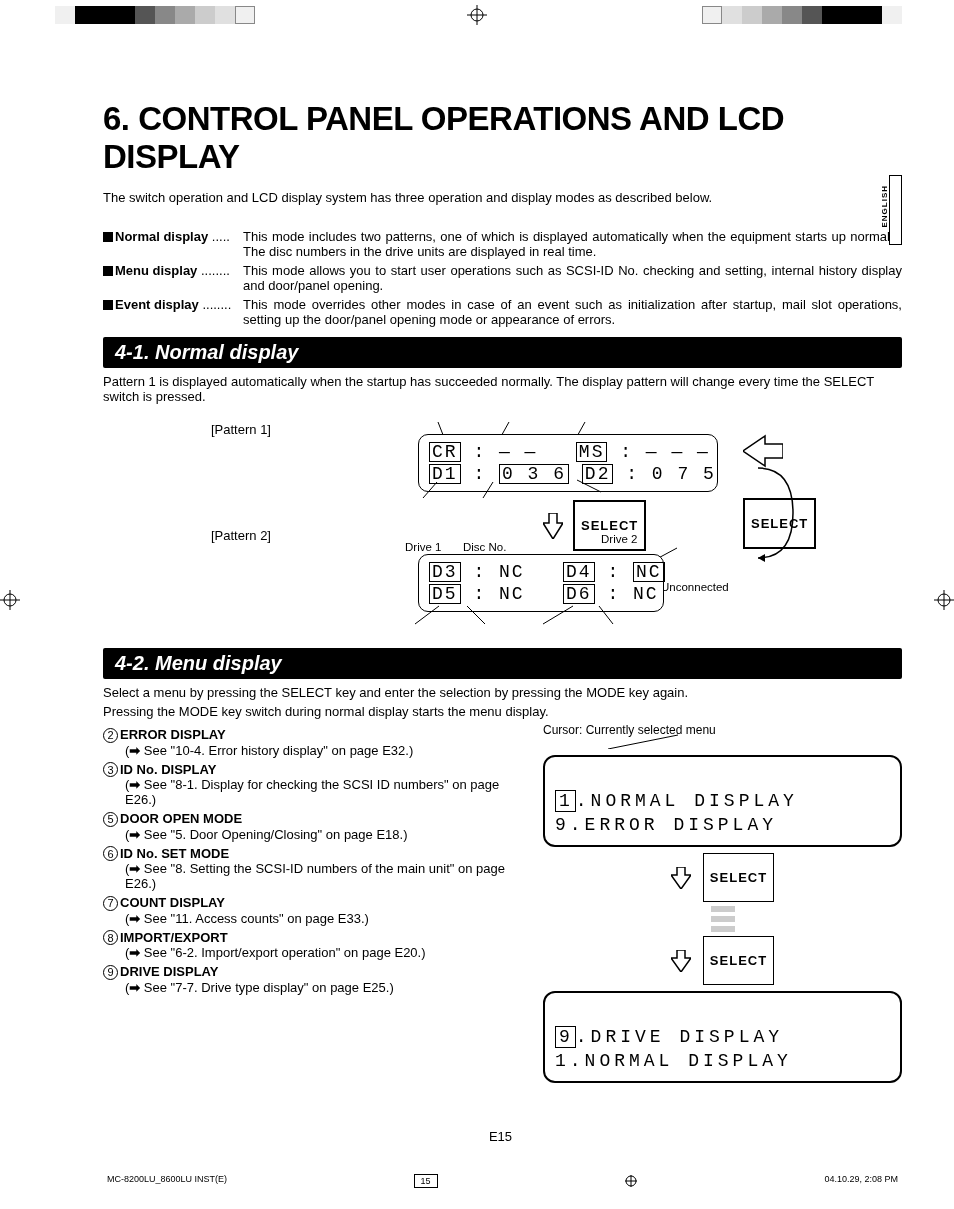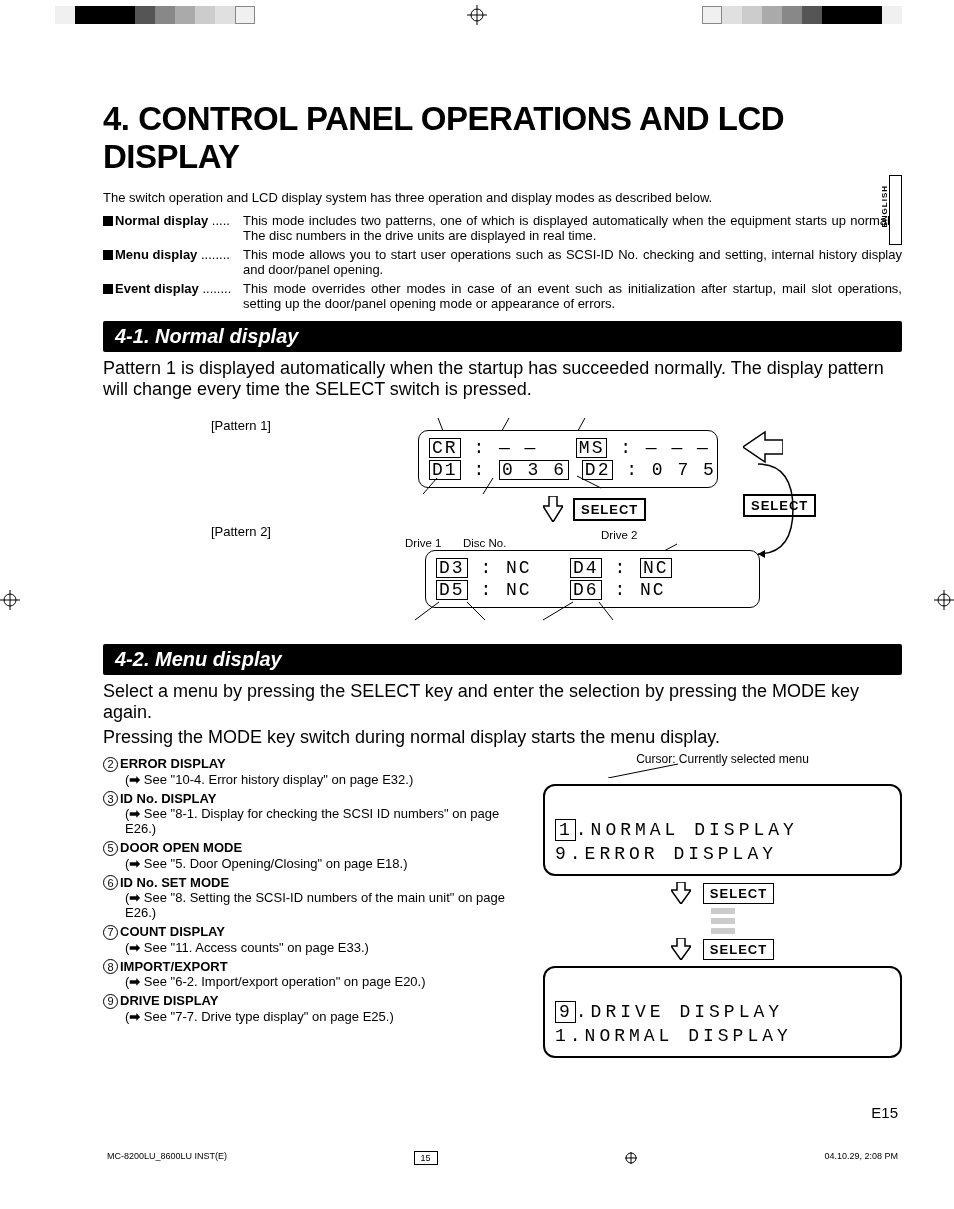--- a/index.html
+++ b/index.html
@@ -16,62 +16,62 @@
   .reg-center svg { width:20px; height:20px; }
   .reg-side { position:absolute; top:50%; transform:translateY(-50%); width:20px; height:20px; }
   .reg-left{left:0}.reg-right{right:0}
 
   .vert-label { position:absolute; right:65px; top:185px; writing-mode: vertical-rl; transform: rotate(180deg); font-size:8px; font-weight:bold; letter-spacing:1px; }
   .tab-box { position:absolute; right:52px; top:175px; width:13px; height:70px; background:#fff; border:1px solid #000; }
 
   .content { padding: 30px 52px 0 103px; }
 
   h1 { font-family: "Arial Black", Arial, sans-serif; font-weight:900; font-size:33px; margin:10px 0 14px; letter-spacing:-.5px; }
-  .intro { font-size:13px; margin:0 0 8px; }
+  .intro { font-size:13px; margin:0 0 24px; }
 
   .mode-list { font-size:13px; }
   .mode-row { display:flex; align-items:flex-start; margin:0 0 4px; text-align:justify; }
   .mode-sq { width:10px; height:10px; background:#000; margin:3px 2px 0 0; flex:0 0 10px; }
   .mode-lead { flex:0 0 128px; white-space:pre; }
   .mode-lead b { font-weight:bold; }
   .mode-body { flex:1 1 auto; }
 
   .sec-bar { background:#000; color:#fff; font-family:"Arial Black",Arial,sans-serif; font-weight:900; font-size:20px; padding:4px 12px; margin:10px 0 6px; border-radius:2px; font-style: italic; }
-  .sec-p { font-size:18px; margin:4px 0; }
+  .sec-p { font-size:13px; margin:4px 0; }
 
   .diagrams { position:relative; height:230px; margin-top:4px; }
   .pat-label { position:absolute; font-size:13px; font-weight:normal; }
 
   .lcd { position:absolute; border:1.5px solid #000; border-radius:10px; padding:6px 10px; font-family:"Courier New",monospace; font-size:18px; letter-spacing:2px; background:#fff; }
   .lcd .line { display:flex; align-items:center; height:22px; white-space:pre; }
   .boxed { display:inline-block; border:1.5px solid #000; padding:0 2px; line-height:18px; }
   .callout-lbl { position:absolute; font-size:11.5px;margin-top:45px; }
 
-  .sel-btn { display:inline-block; border:2px solid #000; padding:2px 6px; font-size:13px; font-weight:bold; letter-spacing:1px; font-family:Arial; }
+  .sel-btn { display:inline-block; border:2px solid #000; padding:16px 6px; font-size:13px; font-weight:bold; letter-spacing:1px; font-family:Arial; }
   .arrow-big { position:absolute; }
 
   
   .menu-area { display:flex; gap:20px; align-items:flex-start; }
   .menu-left { flex:0 0 420px; font-size:13px; }
   .mitem { margin:4px 0; }
   .mnum { display:inline-flex; align-items:center; justify-content:center; width:15px; height:15px; border:1.2px solid #000; border-radius:50%; font-size:11px; margin-right:2px; }
   .mtitle { font-weight:bold; }
   .mref { margin-left:22px; }
   .rarr { font-weight:bold; }
 
   .menu-right { flex:1 1 auto; position:relative; }
   .menu-lcd { border:2px solid #000; border-radius:12px; padding:8px 10px; margin:6px 0; font-family:"Courier New",monospace; font-size:18px; letter-spacing:4px; white-space:pre; line-height:24px;}
   .menu-lcd .boxed2 { display:inline-block; border:1.5px solid #000; padding:0 3px; line-height:20px; letter-spacing:2px;}
   .sel-row { display:flex; justify-content:center; align-items:center; gap:12px; margin:4px 0; }
-  .cursor-note { font-size:12px; text-align:center; margin-bottom:-6px;}
+  .cursor-note { font-size:12px; text-align:left; margin-bottom:-6px;}
 
   .bars-stack { display:flex; flex-direction:column; gap:4px; align-items:center; margin:2px 0;}
   .bars-stack span{width:24px;height:6px;background:#ccc;display:block}
 
-  .page-no { text-align:right; font-size:15px; margin-top:40px; margin-right:4px;}
+  .page-no { text-align:center; font-size:13px; margin-top:40px; margin-right:4px;}
   .footer { display:flex; justify-content:space-between; font-size:9px; margin-top:30px; padding:0 4px 20px;}
   .fn { display:inline-block; border:.5px solid #000; padding:1px 6px; font-size:9px;}
 
   svg.line-conn{position:absolute;pointer-events:none}
 </style>
 </head>
 <body>
 
 <div class="page">
 
@@ -121,21 +121,21 @@
         <circle cx="10" cy="10" r="6" fill="none" stroke="#000"></circle>
         <line x1="10" y1="0" x2="10" y2="20" stroke="#000"></line>
         <line x1="0" y1="10" x2="20" y2="10" stroke="#000"></line>
       </svg>
   </div>
 
   <div class="tab-box"></div>
   <div class="vert-label">ENGLISH</div>
 
   <div class="content">
-    <h1>4. CONTROL PANEL OPERATIONS AND LCD DISPLAY</h1>
+    <h1>6. CONTROL PANEL OPERATIONS AND LCD DISPLAY</h1>
     <p class="intro">The switch operation and LCD display system has three operation and display modes as described below.</p>
 
     <div class="mode-list">
       <div class="mode-row">
         <span class="mode-sq"></span>
         <span class="mode-lead"><b>Normal display</b><span> .....</span></span>
         <span class="mode-body">This mode includes two patterns, one of which is displayed automatically when the equipment starts up normally. The disc numbers in the drive units are displayed in real time.</span>
       </div>
       <div class="mode-row">
         <span class="mode-sq"></span>
@@ -196,21 +196,21 @@
       </div>
       <svg class="line-conn" style="left:620px;top:50px" width="100" height="120">
           <path d="M35 10 Q70 10 70 55 Q70 100 35 100" fill="none" stroke="#000" stroke-width="1.5"></path>
           <polyline points="35,100 42,96 42,104" fill="#000"></polyline>
         </svg>
 
       <span class="callout-lbl" style="left:558px;top:128px">Unconnected</span>
       <svg class="line-conn" style="left:530px;top:138px" width="60" height="18">
           <line x1="44" y1="2" x2="18" y2="16" stroke="#000"></line>
         </svg>
-      <div class="lcd" style="left:322px;top:146px;width:335px">
+      <div class="lcd" style="left:315px;top:146px;width:246px">
         <div class="line"><span class="boxed">D3</span> : <span>NC</span>&nbsp;&nbsp;&nbsp;<span class="boxed">D4</span> : <span class="boxed">NC</span></div>
         <div class="line"><span class="boxed">D5</span> : <span>NC</span>&nbsp;&nbsp;&nbsp;<span class="boxed">D6</span> : <span>NC</span></div>
       </div>
       <svg class="line-conn" style="left:310px;top:196px" width="300" height="24">
         <line x1="2" y1="20" x2="26" y2="2" stroke="#000"></line>
           <line x1="72" y1="20" x2="54" y2="2" stroke="#000"></line>
         <line x1="130" y1="20" x2="160" y2="2" stroke="#000"></line>
           <line x1="200" y1="20" x2="186" y2="2" stroke="#000"></line>
       </svg>
       <span class="callout-lbl" style="left:296px;top:212px">Drive 3</span>

